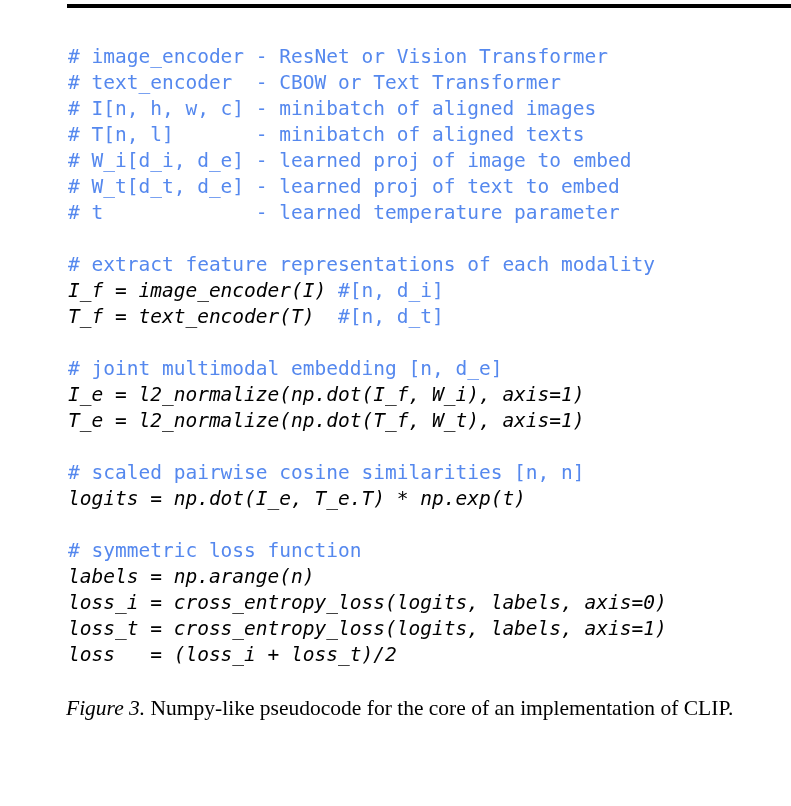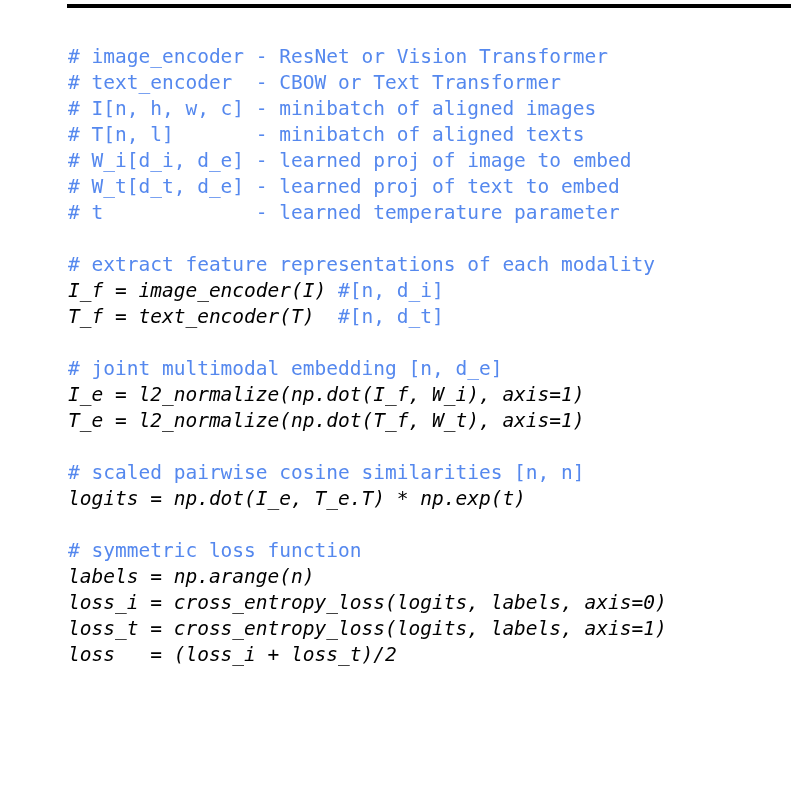--- a/index.html
+++ b/index.html
@@ -80,14 +80,17 @@
 </style>
 </head>
 <body>
 
 <div id="figure-root">
 
   <div id="top-rule" style="background: rgb(0, 0, 0);"></div>
 
   <pre id="code-block"><div class="code-line"><span class="cmt" style="color: rgb(85, 136, 238);"># image_encoder - ResNet or Vision Transformer</span></div><div class="code-line"><span class="cmt" style="color: rgb(85, 136, 238);"># text_encoder  - CBOW or Text Transformer</span></div><div class="code-line"><span class="cmt" style="color: rgb(85, 136, 238);"># I[n, h, w, c] - minibatch of aligned images</span></div><div class="code-line"><span class="cmt" style="color: rgb(85, 136, 238);"># T[n, l]       - minibatch of aligned texts</span></div><div class="code-line"><span class="cmt" style="color: rgb(85, 136, 238);"># W_i[d_i, d_e] - learned proj of image to embed</span></div><div class="code-line"><span class="cmt" style="color: rgb(85, 136, 238);"># W_t[d_t, d_e] - learned proj of text to embed</span></div><div class="code-line"><span class="cmt" style="color: rgb(85, 136, 238);"># t             - learned temperature parameter</span></div><div class="code-line blank">&nbsp;</div><div class="code-line"><span class="cmt" style="color: rgb(85, 136, 238);"># extract feature representations of each modality</span></div><div class="code-line"><span class="src" style="color: rgb(0, 0, 0);">I_f = image_encoder(I) </span><span class="cmt" style="color: rgb(85, 136, 238);">#[n, d_i]</span></div><div class="code-line"><span class="src" style="color: rgb(0, 0, 0);">T_f = text_encoder(T)  </span><span class="cmt" style="color: rgb(85, 136, 238);">#[n, d_t]</span></div><div class="code-line blank">&nbsp;</div><div class="code-line"><span class="cmt" style="color: rgb(85, 136, 238);"># joint multimodal embedding [n, d_e]</span></div><div class="code-line"><span class="src" style="color: rgb(0, 0, 0);">I_e = l2_normalize(np.dot(I_f, W_i), axis=1)</span></div><div class="code-line"><span class="src" style="color: rgb(0, 0, 0);">T_e = l2_normalize(np.dot(T_f, W_t), axis=1)</span></div><div class="code-line blank">&nbsp;</div><div class="code-line"><span class="cmt" style="color: rgb(85, 136, 238);"># scaled pairwise cosine similarities [n, n]</span></div><div class="code-line"><span class="src" style="color: rgb(0, 0, 0);">logits = np.dot(I_e, T_e.T) * np.exp(t)</span></div><div class="code-line blank">&nbsp;</div><div class="code-line"><span class="cmt" style="color: rgb(85, 136, 238);"># symmetric loss function</span></div><div class="code-line"><span class="src" style="color: rgb(0, 0, 0);">labels = np.arange(n)</span></div><div class="code-line"><span class="src" style="color: rgb(0, 0, 0);">loss_i = cross_entropy_loss(logits, labels, axis=0)</span></div><div class="code-line"><span class="src" style="color: rgb(0, 0, 0);">loss_t = cross_entropy_loss(logits, labels, axis=1)</span></div><div class="code-line"><span class="src" style="color: rgb(0, 0, 0);">loss   = (loss_i + loss_t)/2</span></div></pre>
 
+  <div id="caption">
+    <span class="cap-label">Figure 3.</span><span> Numpy-like pseudocode for the core of an implementation of CLIP.</span>
+  </div>
 
 </div>
 
 </body></html>

